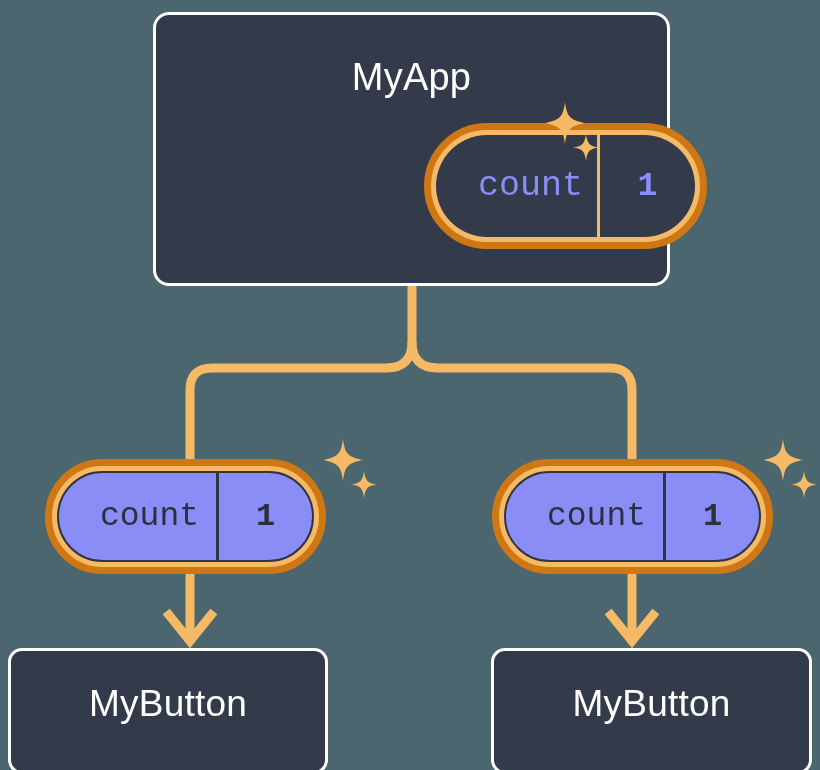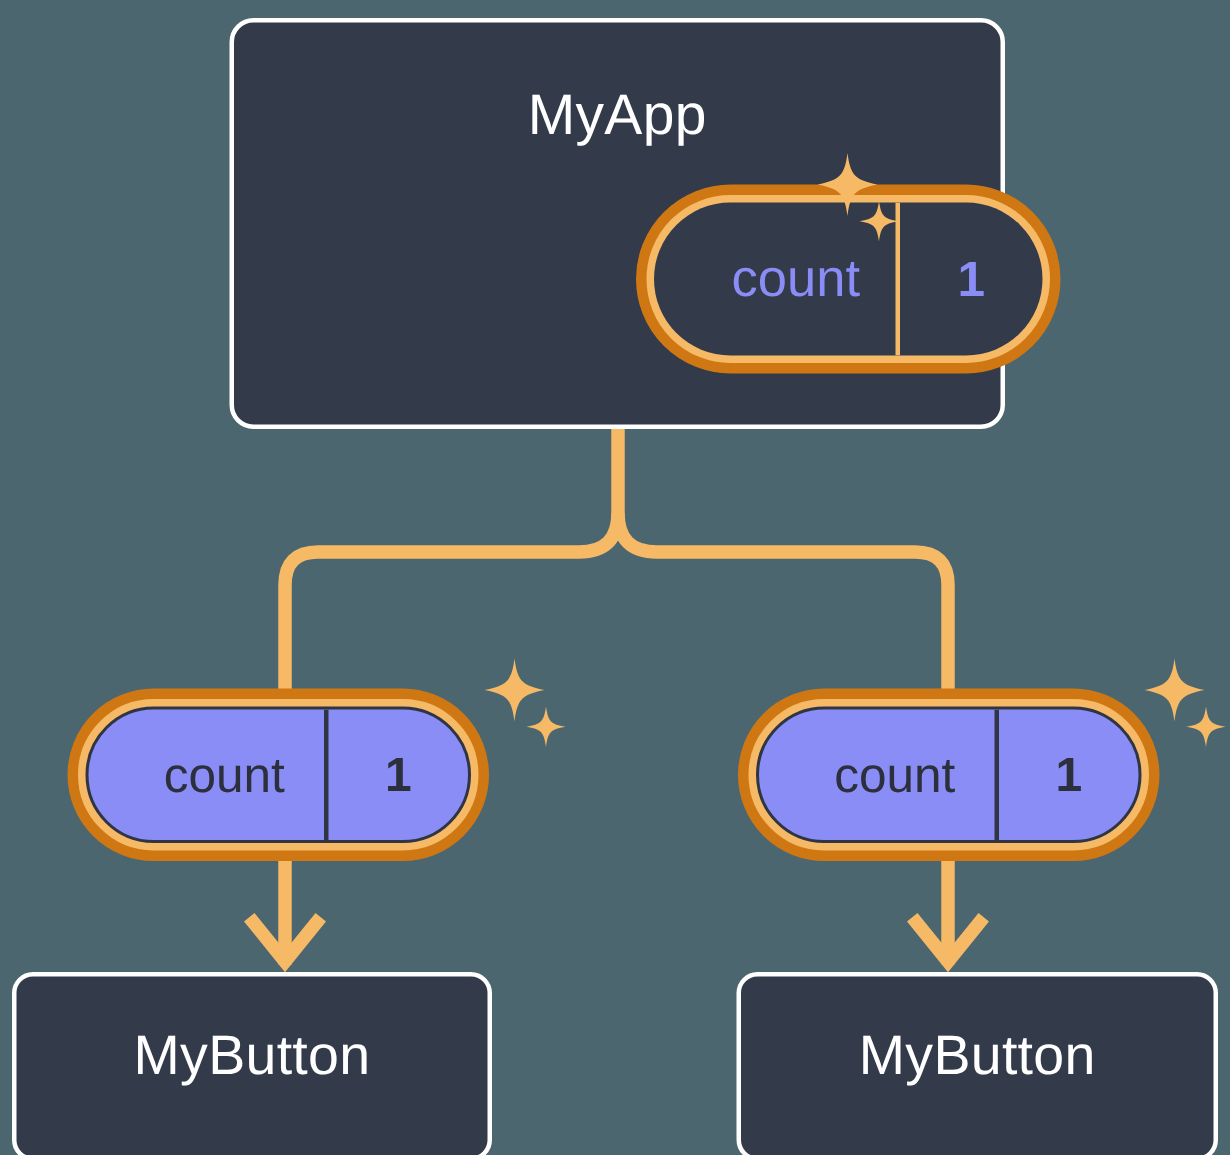--- a/index.html
+++ b/index.html
@@ -72,20 +72,21 @@
   
   .pill {
     position: absolute;
     box-sizing: border-box;
     border-radius: 999px;
     border: 7px solid #cf7813;
     background: #f6b966;
     display: flex;
     align-items: stretch;
     padding: 5px;
+    font-family: Liberation Mono, monospace;
   }
   .pill-inner {
     flex: 1 1 auto;
     display: flex;
     align-items: stretch;
     border-radius: 999px;
     overflow: hidden;
   }
   .pill-cell {
     display: flex;

